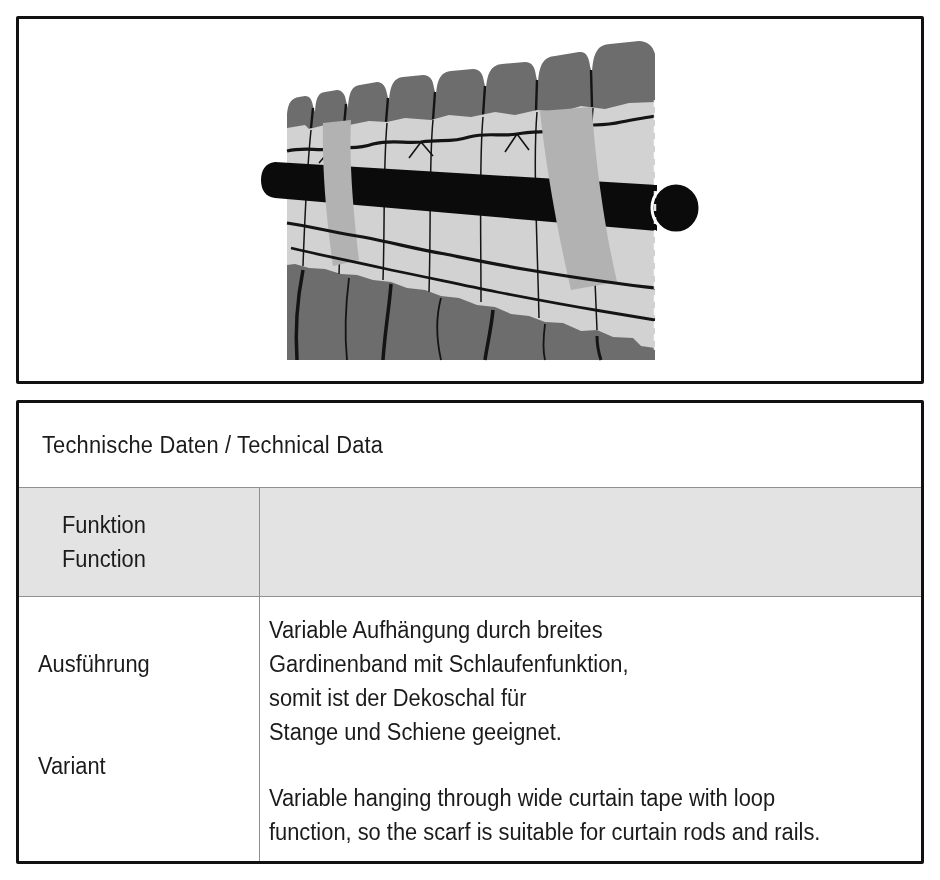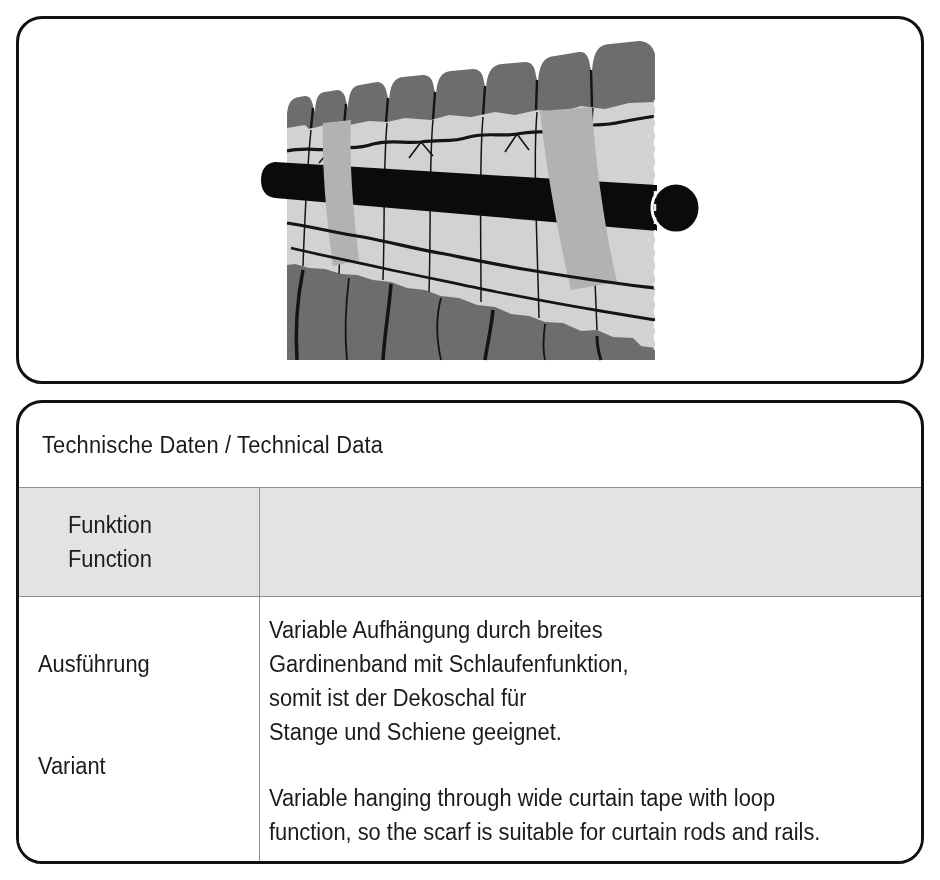--- a/index.html
+++ b/index.html
@@ -17,21 +17,21 @@
     font-family: "Liberation Sans", sans-serif;
     color: var(--text);
     overflow: hidden;
   }
   .panel {
     position: absolute;
     left: 16px;
     width: 908px;
     background: #ffffff;
     border: 3px solid var(--panel-border);
-    border-radius: 26px;
+    border-radius: 2px;
   }
   #panel-illustration { top: 16px; height: 368px; }
   #panel-table { top: 400px; height: 464px; overflow: hidden; }
 
   #panel-illustration svg {
     position: absolute;
     left: 226px;
     top: 11px;
     width: 460px;
     height: 345px;
@@ -62,21 +62,21 @@
   .t-row { position: absolute; left: 0; right: 0; }
   .row1 {
     top: 84px;
     height: 110px;
     background: var(--row-shade);
     border-top: 1px solid var(--divider);
     border-bottom: 1px solid var(--divider);
   }
   .row2 { top: 194px; bottom: 0; background: #ffffff; }
   .cell { position: absolute; top: 0; bottom: 0; display: flex; align-items: center; }
-  .cell.label { left: 12px; width: 240px; padding-left: 37px; }
+  .cell.label { left: 6px; width: 240px; padding-left: 37px; }
   .cell.value { left: 241px; right: 0; padding-left: 9px; }
   .v-divider {
     position: absolute;
     left: 240px;
     top: 84px;
     bottom: 0;
     width: 1px;
     background: var(--divider);
   }
   .row2 .lbl { position: absolute; left: 19px; }

